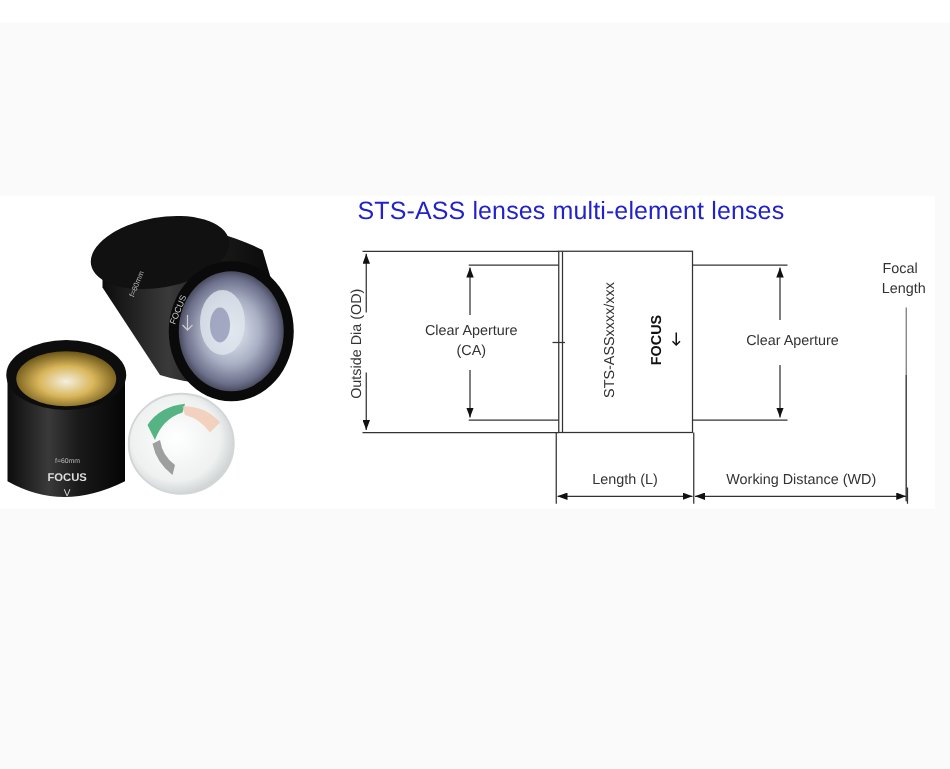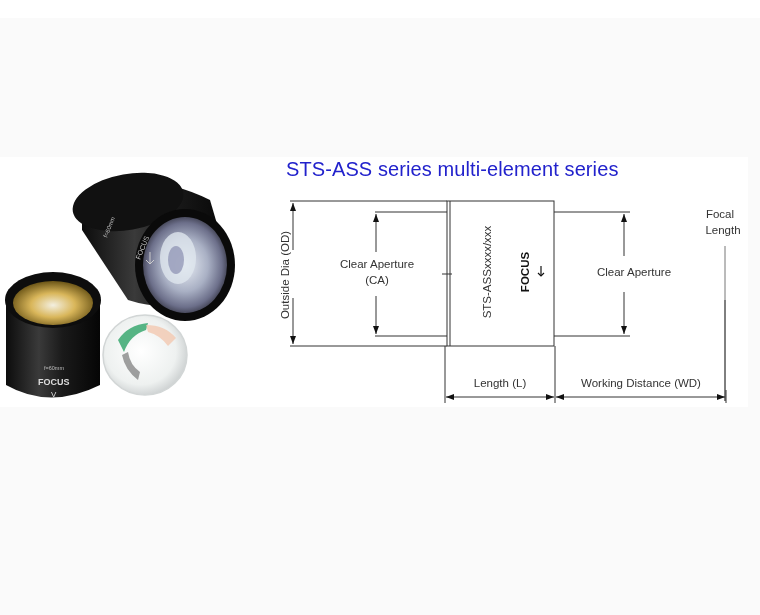--- a/index.html
+++ b/index.html
@@ -18,21 +18,21 @@
   .diagram { position: absolute; left: 0; top: 0; width: 760px; height: 615px; }
   .lbl { font-family: "Liberation Sans", sans-serif; font-size: 11.5px; fill: #333; }
   .lbl-bold { font-family: "Liberation Sans", sans-serif; font-size: 11.5px; fill: #111; font-weight: bold; }
 </style>
 </head>
 <body>
 
 <div class="top-strip"></div>
 <div class="band"></div>
 
-<div class="title">STS-ASS series multi-element series</div>
+<div class="title">STS-ASS lenses multi-element lenses</div>
 
 <svg class="photo" viewBox="0 0 270 245" xmlns="http://www.w3.org/2000/svg">
   <defs>
     <linearGradient id="bodyGrad" x1="0" x2="1" y1="0" y2="0">
       <stop offset="0" stop-color="#0c0c0c"></stop>
       <stop offset="0.35" stop-color="#3a3a3a"></stop>
       <stop offset="0.6" stop-color="#1a1a1a"></stop>
       <stop offset="1" stop-color="#050505"></stop>
     </linearGradient>
     <radialGradient id="glassGrad" cx="0.5" cy="0.5" r="0.55">

